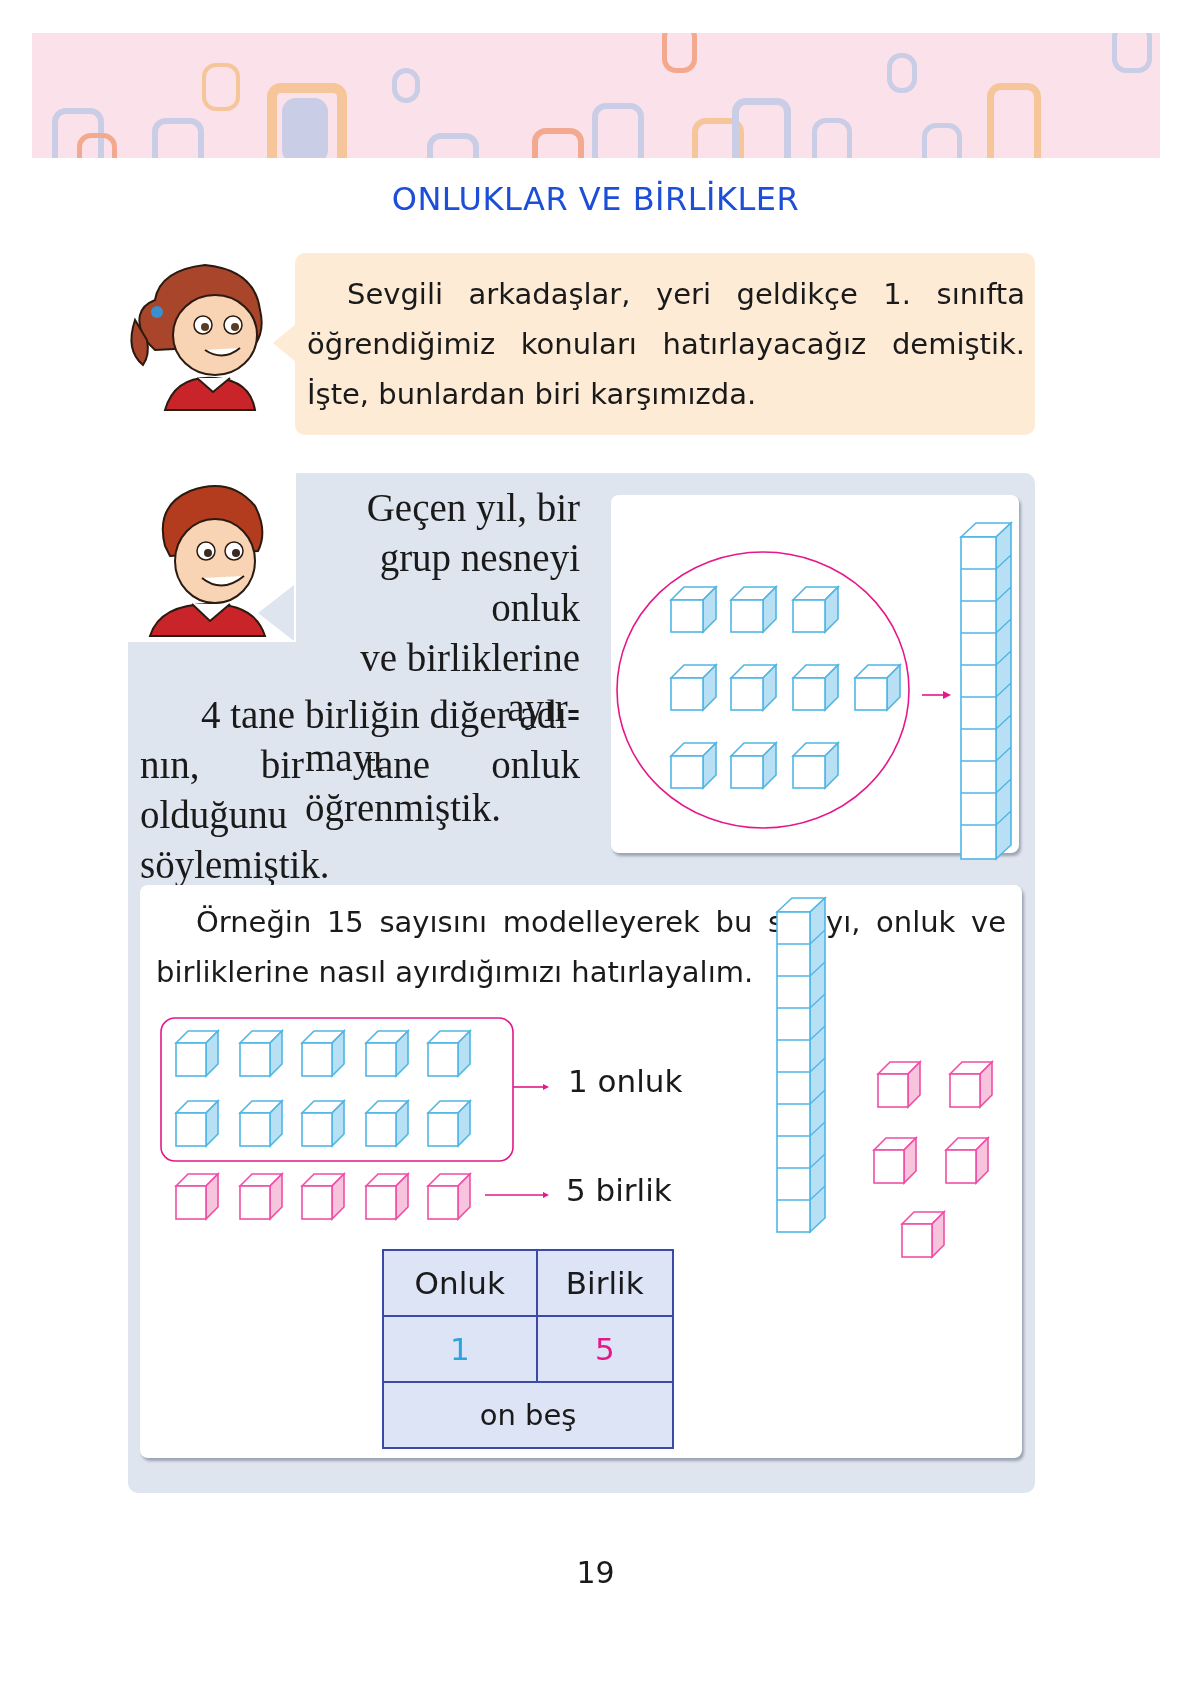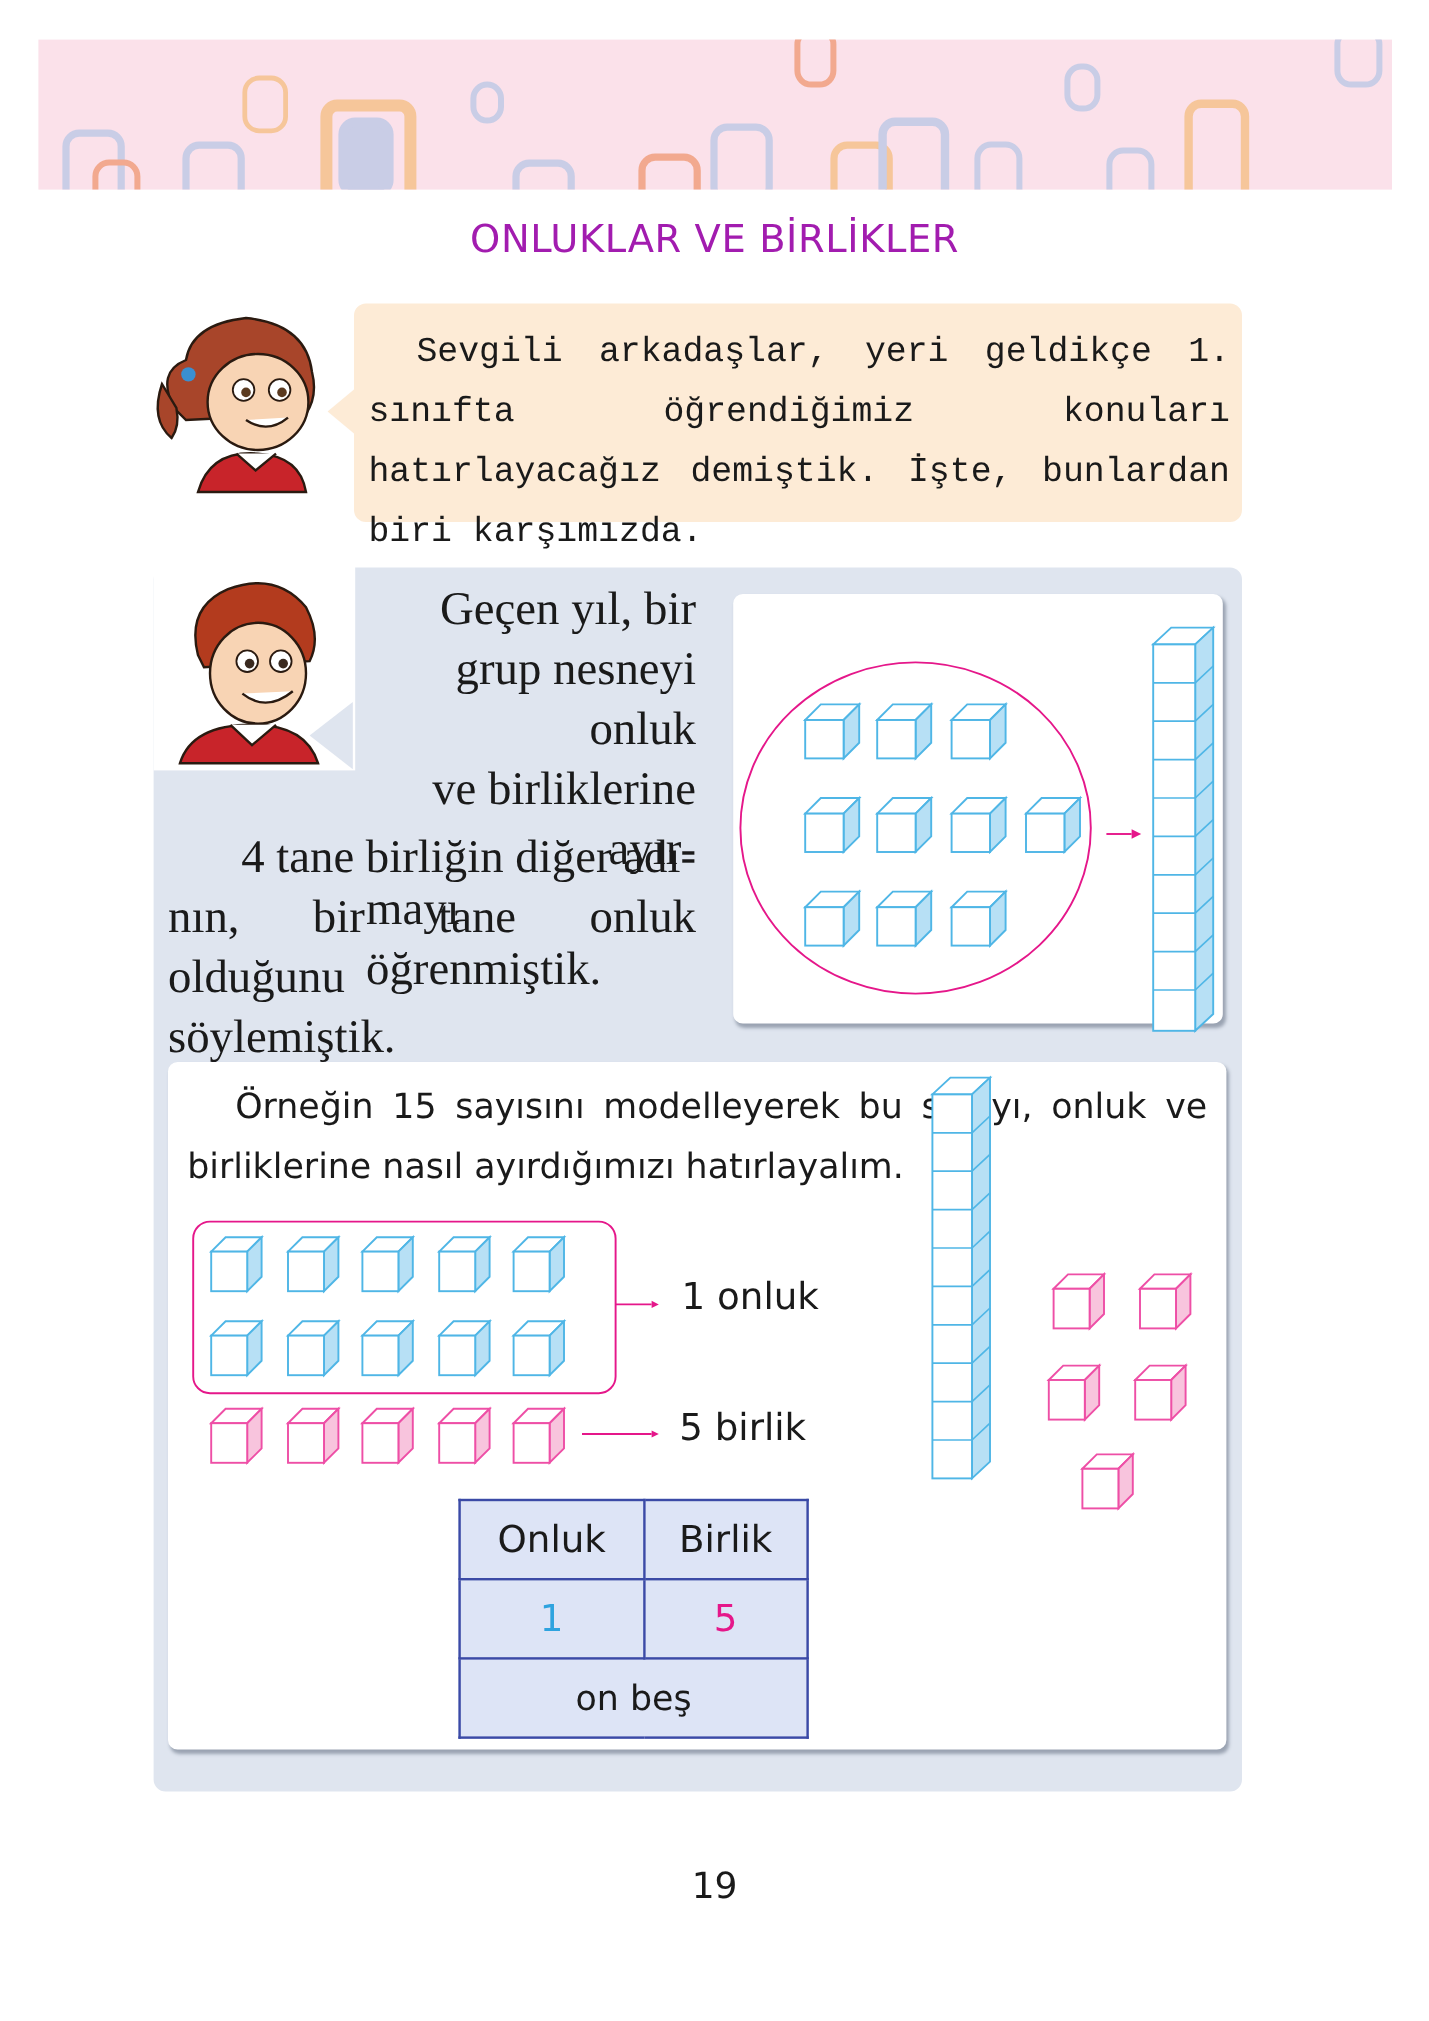--- a/index.html
+++ b/index.html
@@ -7,21 +7,21 @@
     width: 1191px; height: 1684px; background: #ffffff; position: relative; overflow: hidden;
     font-family: "DejaVu Sans", sans-serif; color: #1a1a1a;
   }
   .banner {
     position: absolute; left: 32px; top: 33px; width: 1128px; height: 125px;
     background: #fbe1ea; overflow: hidden;
   }
   .banner .sq { position: absolute; border-radius: 14px; border-style: solid; }
   .title {
     position: absolute; left: 0; top: 180px; width: 1191px; text-align: center;
-    color: #a21caf; font-size: 32px; letter-spacing: 0.5px;
+    color: #1d4ed8; font-size: 32px; letter-spacing: 0.5px;
   }
   .bubble1 {
     position: absolute; left: 295px; top: 253px; width: 740px; height: 182px;
     background: #fdebd6; border-radius: 10px;
   }
   .bubble1 .tail {
     position: absolute; left: -22px; top: 70px; width: 0; height: 0;
     border-top: 20px solid transparent; border-bottom: 20px solid transparent;
     border-right: 24px solid #fdebd6;
   }
@@ -99,21 +99,21 @@
   <circle cx="108" cy="75" r="9" fill="#fff" stroke="#2a1a10" stroke-width="1.5"></circle>
   <circle cx="80" cy="77" r="4" fill="#5a3a20"></circle>
   <circle cx="110" cy="77" r="4" fill="#5a3a20"></circle>
   <path d="M80 100 Q98 112 115 98" fill="#fff" stroke="#2a1a10" stroke-width="2"></path>
   <path d="M40 160 Q50 125 90 128 Q125 130 130 160 Z" fill="#c8242a" stroke="#2a1a10" stroke-width="2"></path>
   <path d="M72 128 L88 142 L105 128" fill="#fff" stroke="#2a1a10" stroke-width="2"></path>
 </svg>
 
 <div class="bubble1">
   <div class="tail"></div>
-  <p style="text-indent:40px;font-family:Liberation Mono, monospace;">Sevgili arkadaşlar, yeri geldikçe 1. sınıfta öğrendiğimiz konuları hatırlayacağız demiştik. İşte, bunlardan biri karşımızda.</p>
+  <p style="text-indent:40px;">Sevgili arkadaşlar, yeri geldikçe 1. sınıfta öğrendiğimiz konuları hatırlayacağız demiştik. İşte, bunlardan biri karşımızda.</p>
 </div>
 
 <div class="panel"></div>
 <div class="panel-notch"></div>
 <div class="boy-tail"></div>
 
 <svg class="char" style="left:140px;top:476px;" width="140" height="160" viewBox="0 0 140 160">
   <path d="M25 70 Q15 30 50 15 Q90 0 115 30 Q128 55 118 75 L30 80 Z" fill="#b33b1e" stroke="#2a1a10" stroke-width="2"></path>
   <ellipse cx="75" cy="85" rx="40" ry="42" fill="#f8d4b4" stroke="#2a1a10" stroke-width="2"></ellipse>
   <circle cx="66" cy="75" r="9" fill="#fff" stroke="#2a1a10" stroke-width="1.5"></circle>

